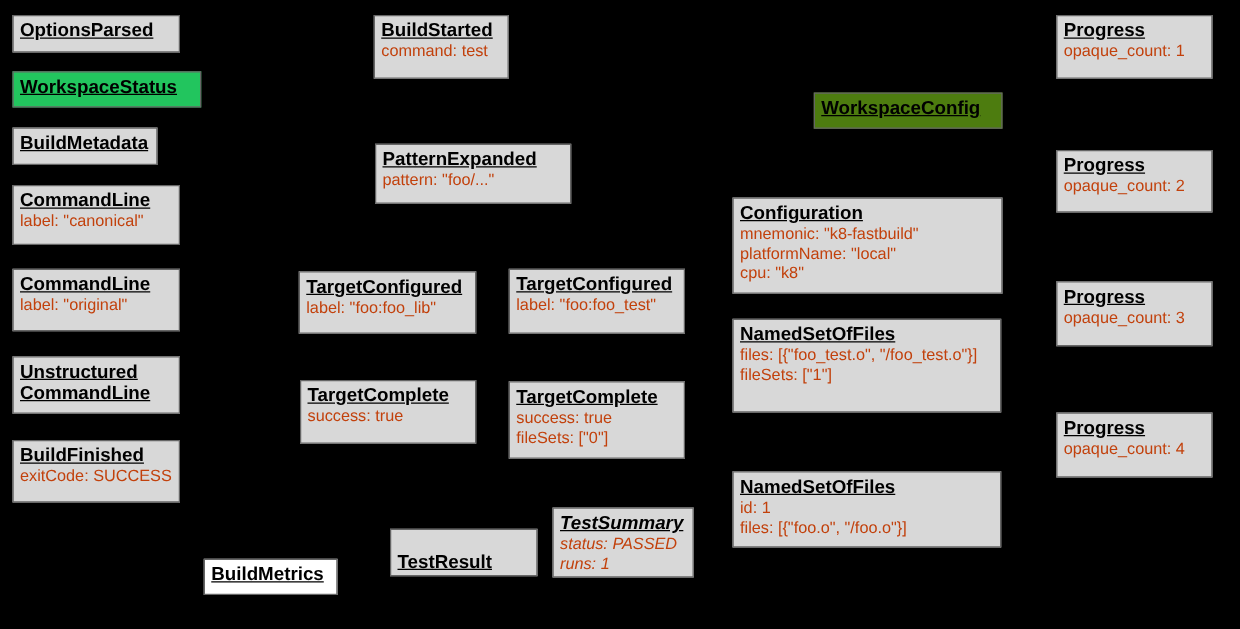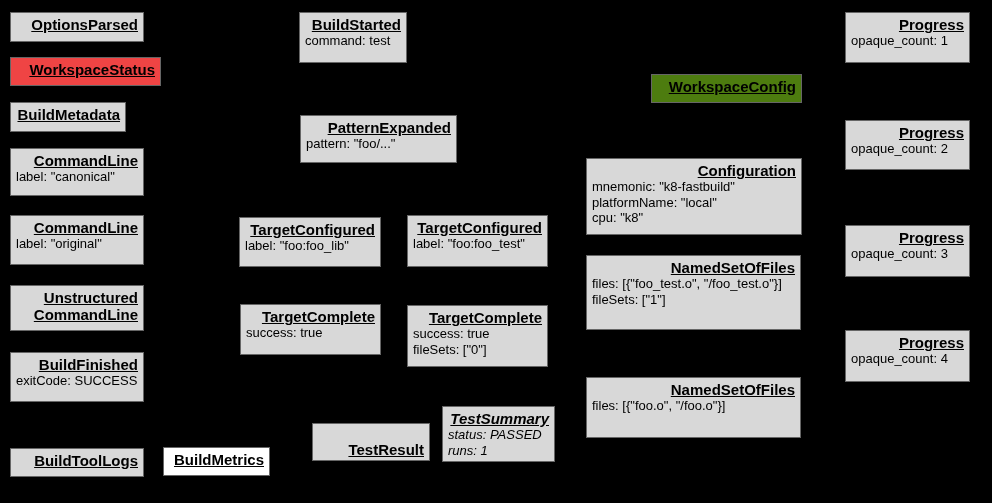--- a/index.html
+++ b/index.html
@@ -24,63 +24,59 @@
     padding: 3px 5px 2px 5px;
     overflow: hidden;
   }
   .node-title {
     font-weight: bold;
     font-size: 15px;
     line-height: 17px;
     text-decoration: underline;
     white-space: nowrap;
     color: #000000;
-    text-align: right;
   }
   .node-line {
     font-size: 13px;
     line-height: 15.5px;
     white-space: nowrap;
-    color: #000000;
+    color: #c2410c;
   }
   .tight {
     padding-top: 17px;
   }
 </style>
 </head>
 <body>
 
 <div id="canvas" style="background: rgb(0, 0, 0); width: 992px; height: 503px;">
     <div class="node" style="left: 10px; top: 12px; width: 134px; height: 30px; background: rgb(216, 216, 216); border-color: rgb(102, 102, 102); color: rgb(0, 0, 0);">
       <div class="node-title">OptionsParsed</div>
     </div>
-    <div class="node" style="left: 10px; top: 57px; width: 151px; height: 29px; background: #ef4444; border-color: rgb(102, 102, 102); color: rgb(0, 0, 0);">
+    <div class="node" style="left: 10px; top: 57px; width: 151px; height: 29px; background: #22c55e; border-color: rgb(102, 102, 102); color: rgb(0, 0, 0);">
       <div class="node-title">WorkspaceStatus</div>
     </div>
     <div class="node" style="left: 10px; top: 102px; width: 116px; height: 30px; background: rgb(216, 216, 216); border-color: rgb(102, 102, 102); color: rgb(0, 0, 0);">
       <div class="node-title">BuildMetadata</div>
     </div>
     <div class="node" style="left: 10px; top: 148px; width: 134px; height: 48px; background: rgb(216, 216, 216); border-color: rgb(102, 102, 102); color: rgb(0, 0, 0);">
       <div class="node-title">CommandLine</div>
       <div class="node-line">label: "canonical"</div>
     </div>
     <div class="node" style="left: 10px; top: 215px; width: 134px; height: 50px; background: rgb(216, 216, 216); border-color: rgb(102, 102, 102); color: rgb(0, 0, 0);">
       <div class="node-title">CommandLine</div>
       <div class="node-line">label: "original"</div>
     </div>
     <div class="node" style="left: 10px; top: 285px; width: 134px; height: 46px; background: rgb(216, 216, 216); border-color: rgb(102, 102, 102); color: rgb(0, 0, 0);">
       <div class="node-title">Unstructured</div>
       <div class="node-title">CommandLine</div>
     </div>
     <div class="node" style="left: 10px; top: 352px; width: 134px; height: 50px; background: rgb(216, 216, 216); border-color: rgb(102, 102, 102); color: rgb(0, 0, 0);">
       <div class="node-title">BuildFinished</div>
       <div class="node-line">exitCode: SUCCESS</div>
-    </div>
-    <div class="node" style="left: 10px; top: 448px; width: 134px; height: 29px; background: rgb(216, 216, 216); border-color: rgb(102, 102, 102); color: rgb(0, 0, 0);">
-      <div class="node-title">BuildToolLogs</div>
     </div>
     <div class="node" style="left: 163px; top: 447px; width: 107px; height: 29px; background: #ffffff; border-color: rgb(102, 102, 102); color: rgb(0, 0, 0);">
       <div class="node-title">BuildMetrics</div>
     </div>
     <div class="node" style="left: 299px; top: 12px; width: 108px; height: 51px; background: rgb(216, 216, 216); border-color: rgb(102, 102, 102); color: rgb(0, 0, 0);">
       <div class="node-title">BuildStarted</div>
       <div class="node-line">command: test</div>
     </div>
     <div class="node" style="left: 300px; top: 115px; width: 157px; height: 48px; background: rgb(216, 216, 216); border-color: rgb(102, 102, 102); color: rgb(0, 0, 0);">
       <div class="node-title">PatternExpanded</div>
@@ -121,20 +117,21 @@
       <div class="node-line">platformName: "local"</div>
       <div class="node-line">cpu: "k8"</div>
     </div>
     <div class="node" style="left: 586px; top: 255px; width: 215px; height: 75px; background: rgb(216, 216, 216); border-color: rgb(102, 102, 102); color: rgb(0, 0, 0);">
       <div class="node-title">NamedSetOfFiles</div>
       <div class="node-line">files: [{"foo_test.o", "/foo_test.o"}]</div>
       <div class="node-line">fileSets: ["1"]</div>
     </div>
     <div class="node" style="left: 586px; top: 377px; width: 215px; height: 61px; background: rgb(216, 216, 216); border-color: rgb(102, 102, 102); color: rgb(0, 0, 0);">
       <div class="node-title">NamedSetOfFiles</div>
+      <div class="node-line">id: 1</div>
       <div class="node-line">files: [{"foo.o", "/foo.o"}]</div>
     </div>
     <div class="node" style="left: 845px; top: 12px; width: 125px; height: 51px; background: rgb(216, 216, 216); border-color: rgb(102, 102, 102); color: rgb(0, 0, 0);">
       <div class="node-title">Progress</div>
       <div class="node-line">opaque_count: 1</div>
     </div>
     <div class="node" style="left: 845px; top: 120px; width: 125px; height: 50px; background: rgb(216, 216, 216); border-color: rgb(102, 102, 102); color: rgb(0, 0, 0);">
       <div class="node-title">Progress</div>
       <div class="node-line">opaque_count: 2</div>
     </div>

